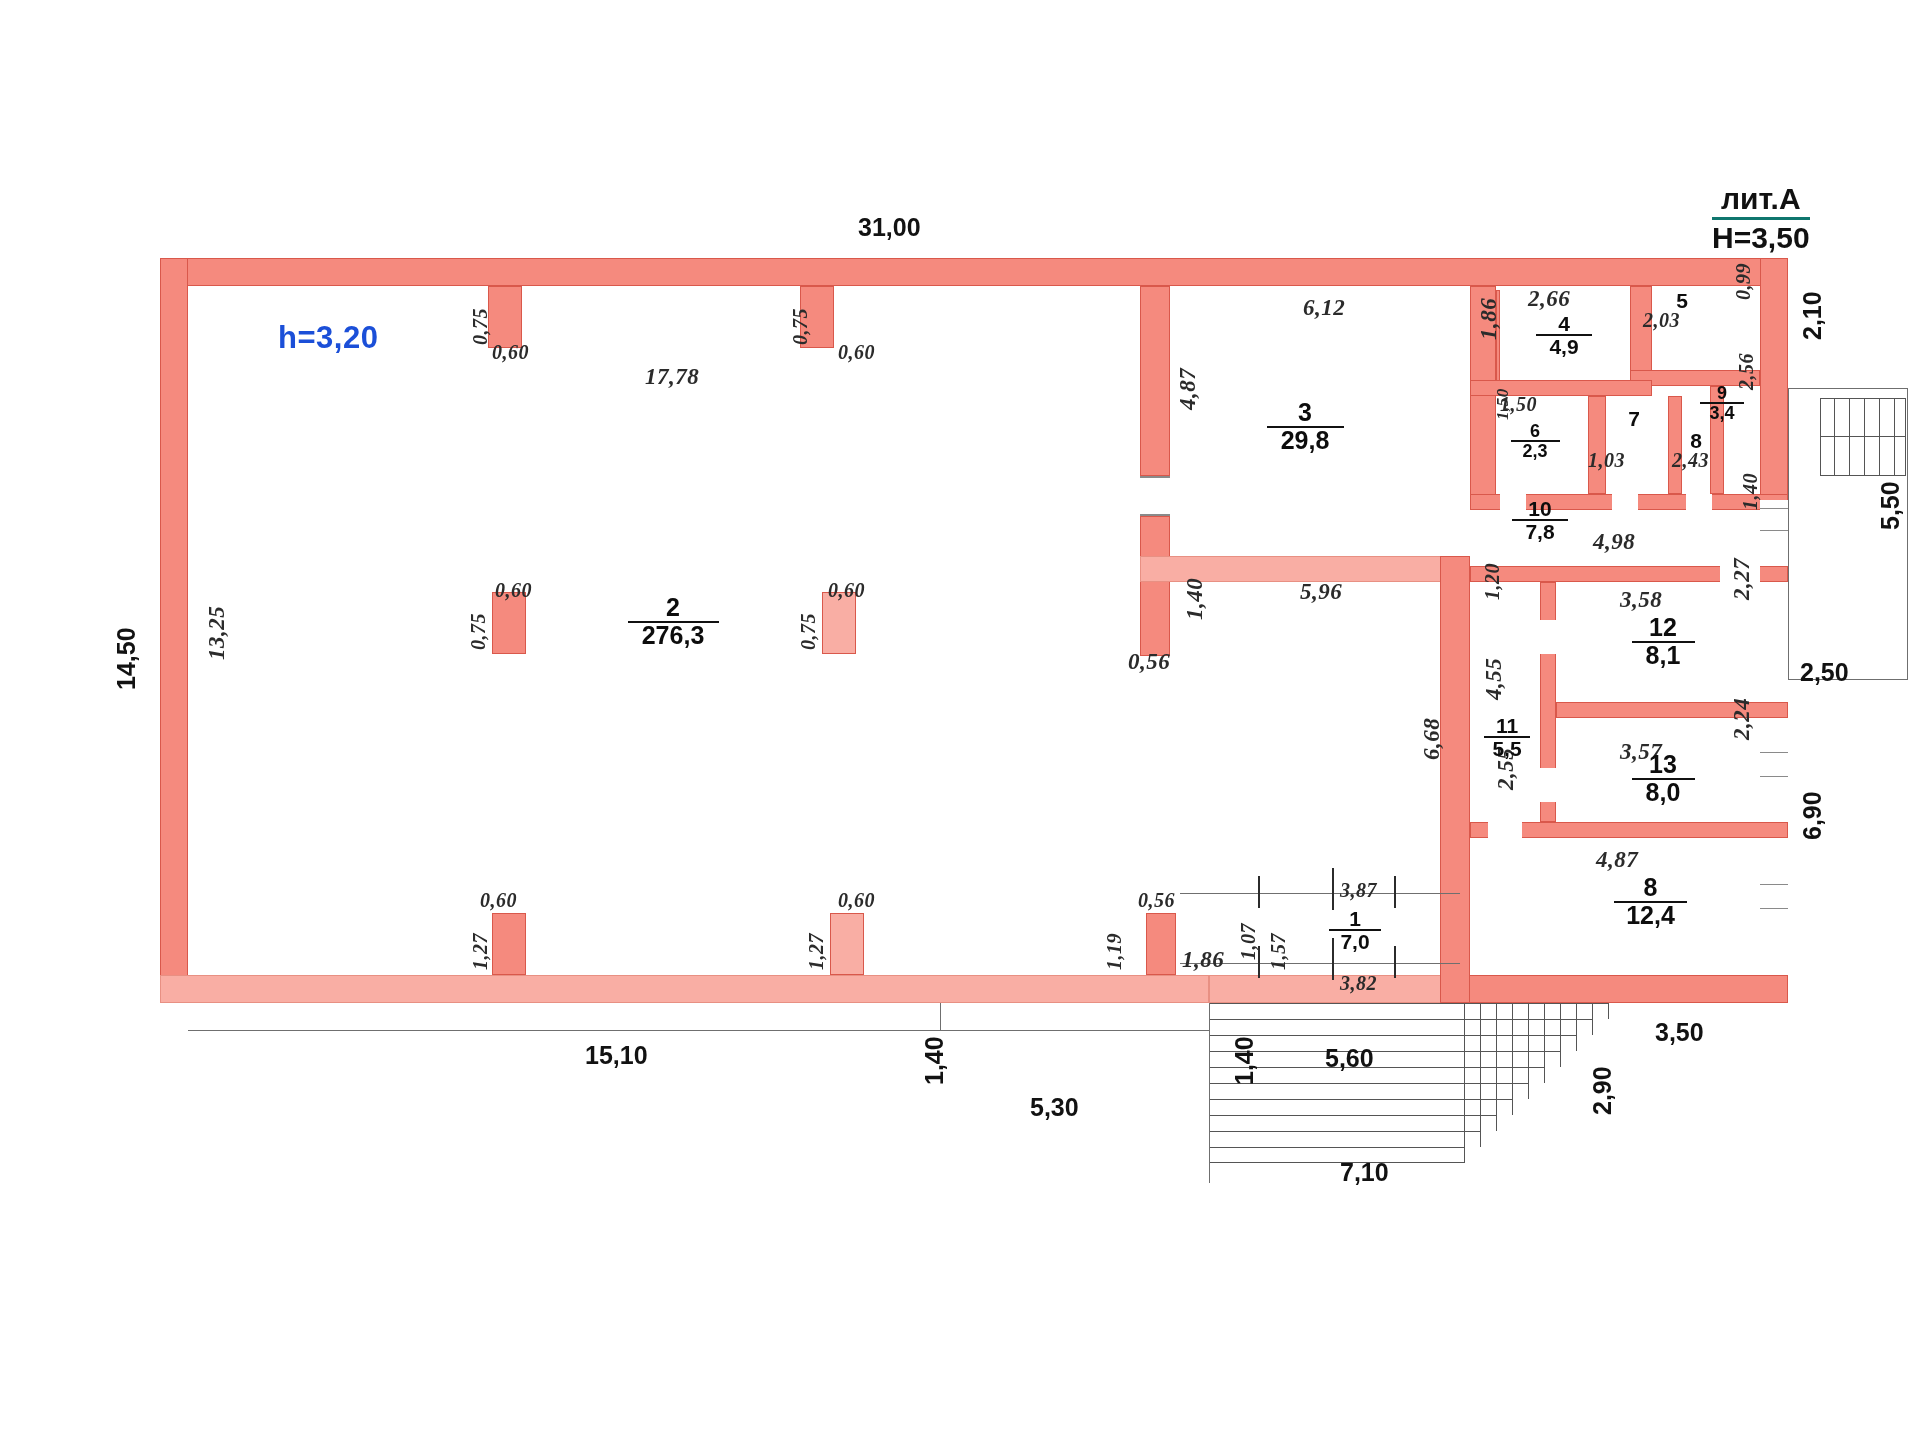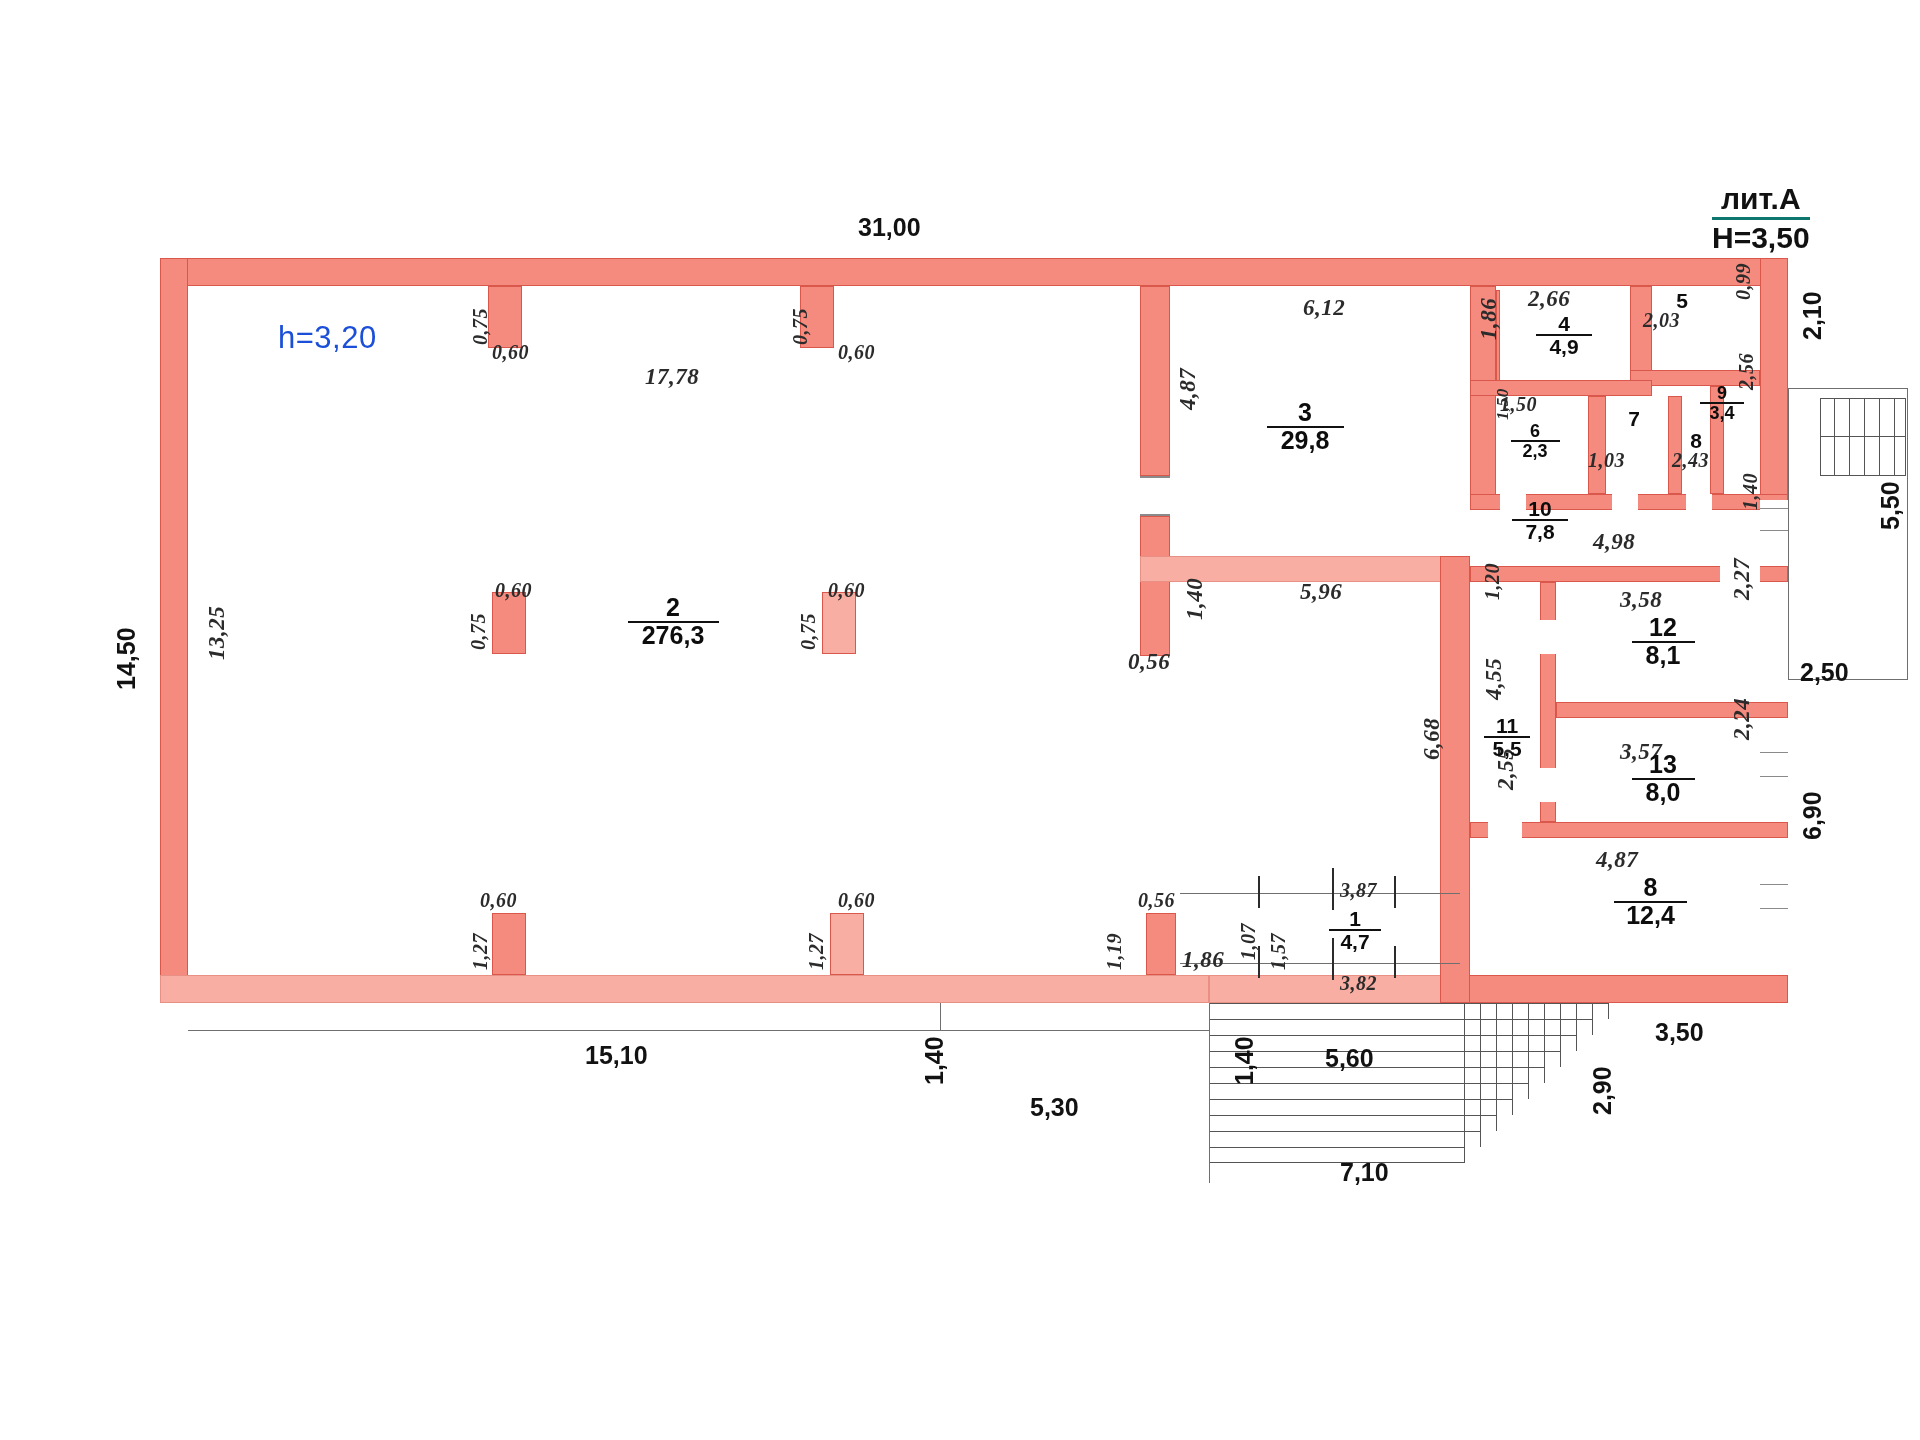--- a/index.html
+++ b/index.html
@@ -27,21 +27,21 @@
   
   .rm{position:absolute;text-align:center;font-family:"Liberation Sans", sans-serif;
       font-weight:bold;color:#0d0d0d;line-height:1.02;}
   .rm .n{display:block;font-size:25px;}
   .rm .a{display:block;font-size:25px;}
   .rm.s .n{font-size:21px;}
   .rm.s .a{font-size:21px;}
   .rm.xs .n{font-size:18px;}
   .rm.xs .a{font-size:18px;}
   .rm .bar{display:block;height:2px;background:#111;margin:0 auto;width:70%;}
-  .hnote{position:absolute;font-family:"Liberation Sans", sans-serif;font-weight:normal;
+  .hnote{position:absolute;font-family:"Liberation Sans", sans-serif;font-weight:bold;
          font-size:31px;color:#1b4fd8;letter-spacing:.5px;}
   .lit{position:absolute;text-align:center;font-family:"Liberation Sans", sans-serif;
        font-weight:bold;font-size:30px;color:#111;line-height:1.12;}
   .lit .top{display:block;border-bottom:3px solid #0f766e;padding:0 4px 1px 4px;}
   .lit .bot{display:block;padding-top:1px;}
 
   .rot90{transform:rotate(-90deg);transform-origin:left top;}
 
   
   .lead{position:absolute;background:#6f6f6f;}
@@ -364,16 +364,16 @@
 
   <div class="rm" style="left:1598px;top:875px;width:105px;">
     <span class="n">8</span>
     <span class="bar"></span>
     <span class="a">12,4</span>
   </div>
 
   <div class="rm s" style="left:1318px;top:908px;width:74px;">
     <span class="n">1</span>
     <span class="bar"></span>
-    <span class="a">4,7</span>
+    <span class="a">7,0</span>
   </div>
 
 </div>
 
 </body></html>

